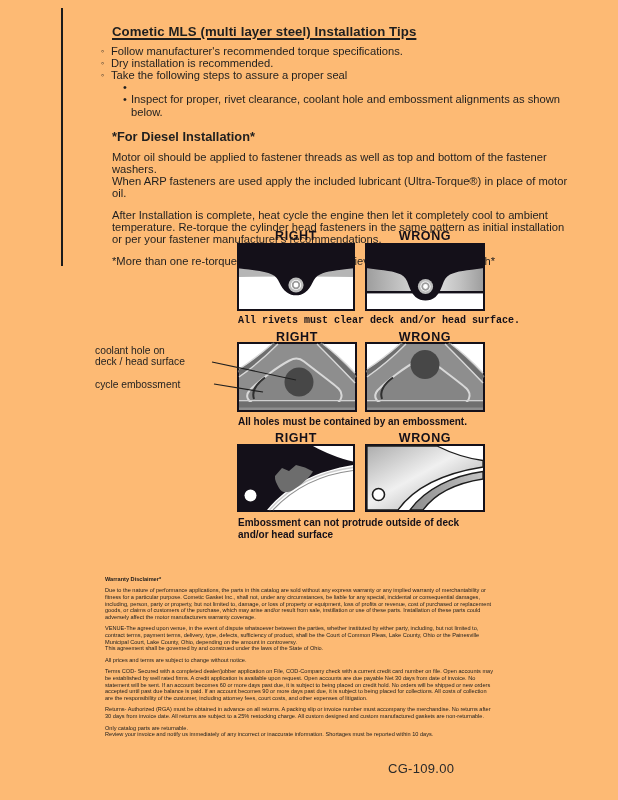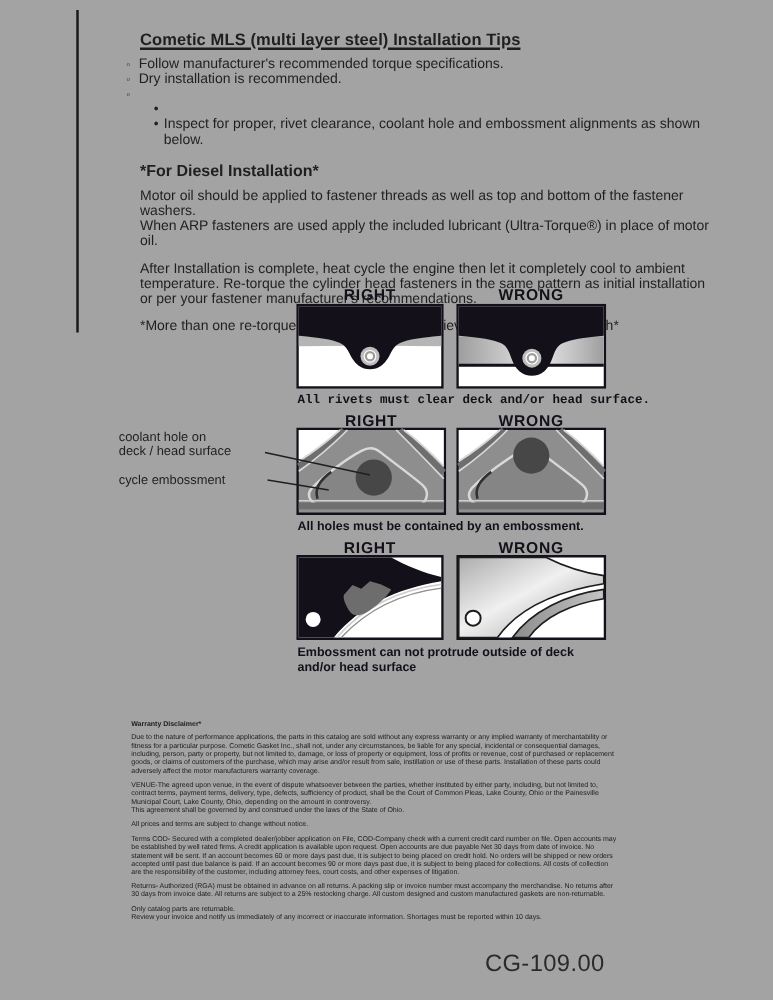--- a/index.html
+++ b/index.html
@@ -1,16 +1,16 @@
 <!DOCTYPE html>
 <html><head>
 <meta charset="utf-8">
 <style>
   html,body{margin:0;padding:0;background:#ffffff;}
-  .page{position:relative;width:618px;height:800px;background:#a3a3a3;overflow:hidden;
+  .page{position:relative;width:618px;height:800px;background:#fdba74;overflow:hidden;
         font-family:"Liberation Sans","DejaVu Sans",sans-serif;color:#1f1f1f;}
   .margin-line{position:absolute;left:61px;top:8px;width:2px;height:258px;background:#1b1b1b;}
   .main{position:absolute;left:112px;top:26px;width:456px;font-size:11.2px;line-height:12.1px;}
   .title{font-size:13.2px;font-weight:bold;margin:0 0 7px 0;text-decoration:underline;
          text-decoration-thickness:1.5px;text-underline-offset:2px;letter-spacing:.1px;}
   .bullet{display:flex;}
   .bmark{width:10px;margin-left:-11px;font-size:9px;flex:none;}
   .sub{display:flex;margin-left:11px;}
   .smark{width:8px;flex:none;font-size:11px;}
   .dheading{font-size:12.8px;font-weight:bold;margin:13px 0 0 0;}
@@ -21,21 +21,21 @@
   .dbox{position:absolute;}
   .dbox svg{display:block;}
   .caption{position:absolute;font-size:10px;font-weight:bold;color:#141019;white-space:pre-line;line-height:11.5px;}
   .callout{position:absolute;font-size:10.3px;text-align:left;white-space:pre-line;line-height:11.3px;color:#1f1f1f;}
   .overlay{position:absolute;left:0;top:0;pointer-events:none;}
   .warranty{position:absolute;left:105px;top:576px;width:420px;}
   .winner{width:884px;transform:scale(0.5);transform-origin:top left;
           font-size:11.2px;line-height:13.2px;color:#1c1c1c;}
   .wheading{font-weight:bold;margin:0 0 9px 0;}
   .wp{margin:0 0 10px 0;white-space:pre-line;}
-  .footer-code{position:absolute;left:388px;top:761px;font-size:19px;letter-spacing:.3px;color:#2a2a2a;}
+  .footer-code{position:absolute;left:388px;top:761px;font-size:13px;letter-spacing:.3px;color:#2a2a2a;}
 </style>
 </head>
 <body>
 
 <div class="page">
 
   <div class="margin-line"></div>
 
   <div class="main">
     <h1 class="title">Cometic MLS (multi layer steel) Installation Tips</h1>
@@ -43,20 +43,21 @@
     <div class="bullet">
       <span class="bmark">◦</span>
       <span>Follow manufacturer's recommended torque specifications.</span>
     </div>
     <div class="bullet">
       <span class="bmark">◦</span>
       <span>Dry installation is recommended.</span>
     </div>
     <div class="bullet">
       <span class="bmark">◦</span>
+      <span>Take the following steps to assure a proper seal</span>
     </div>
     <div class="sub">
       <span class="smark">•</span>
     </div>
     <div class="sub">
       <span class="smark">•</span>
       <span>Inspect for proper, rivet clearance, coolant hole and embossment alignments as shown below.</span>
     </div>
 
     <div class="dheading">*For Diesel Installation*</div>

